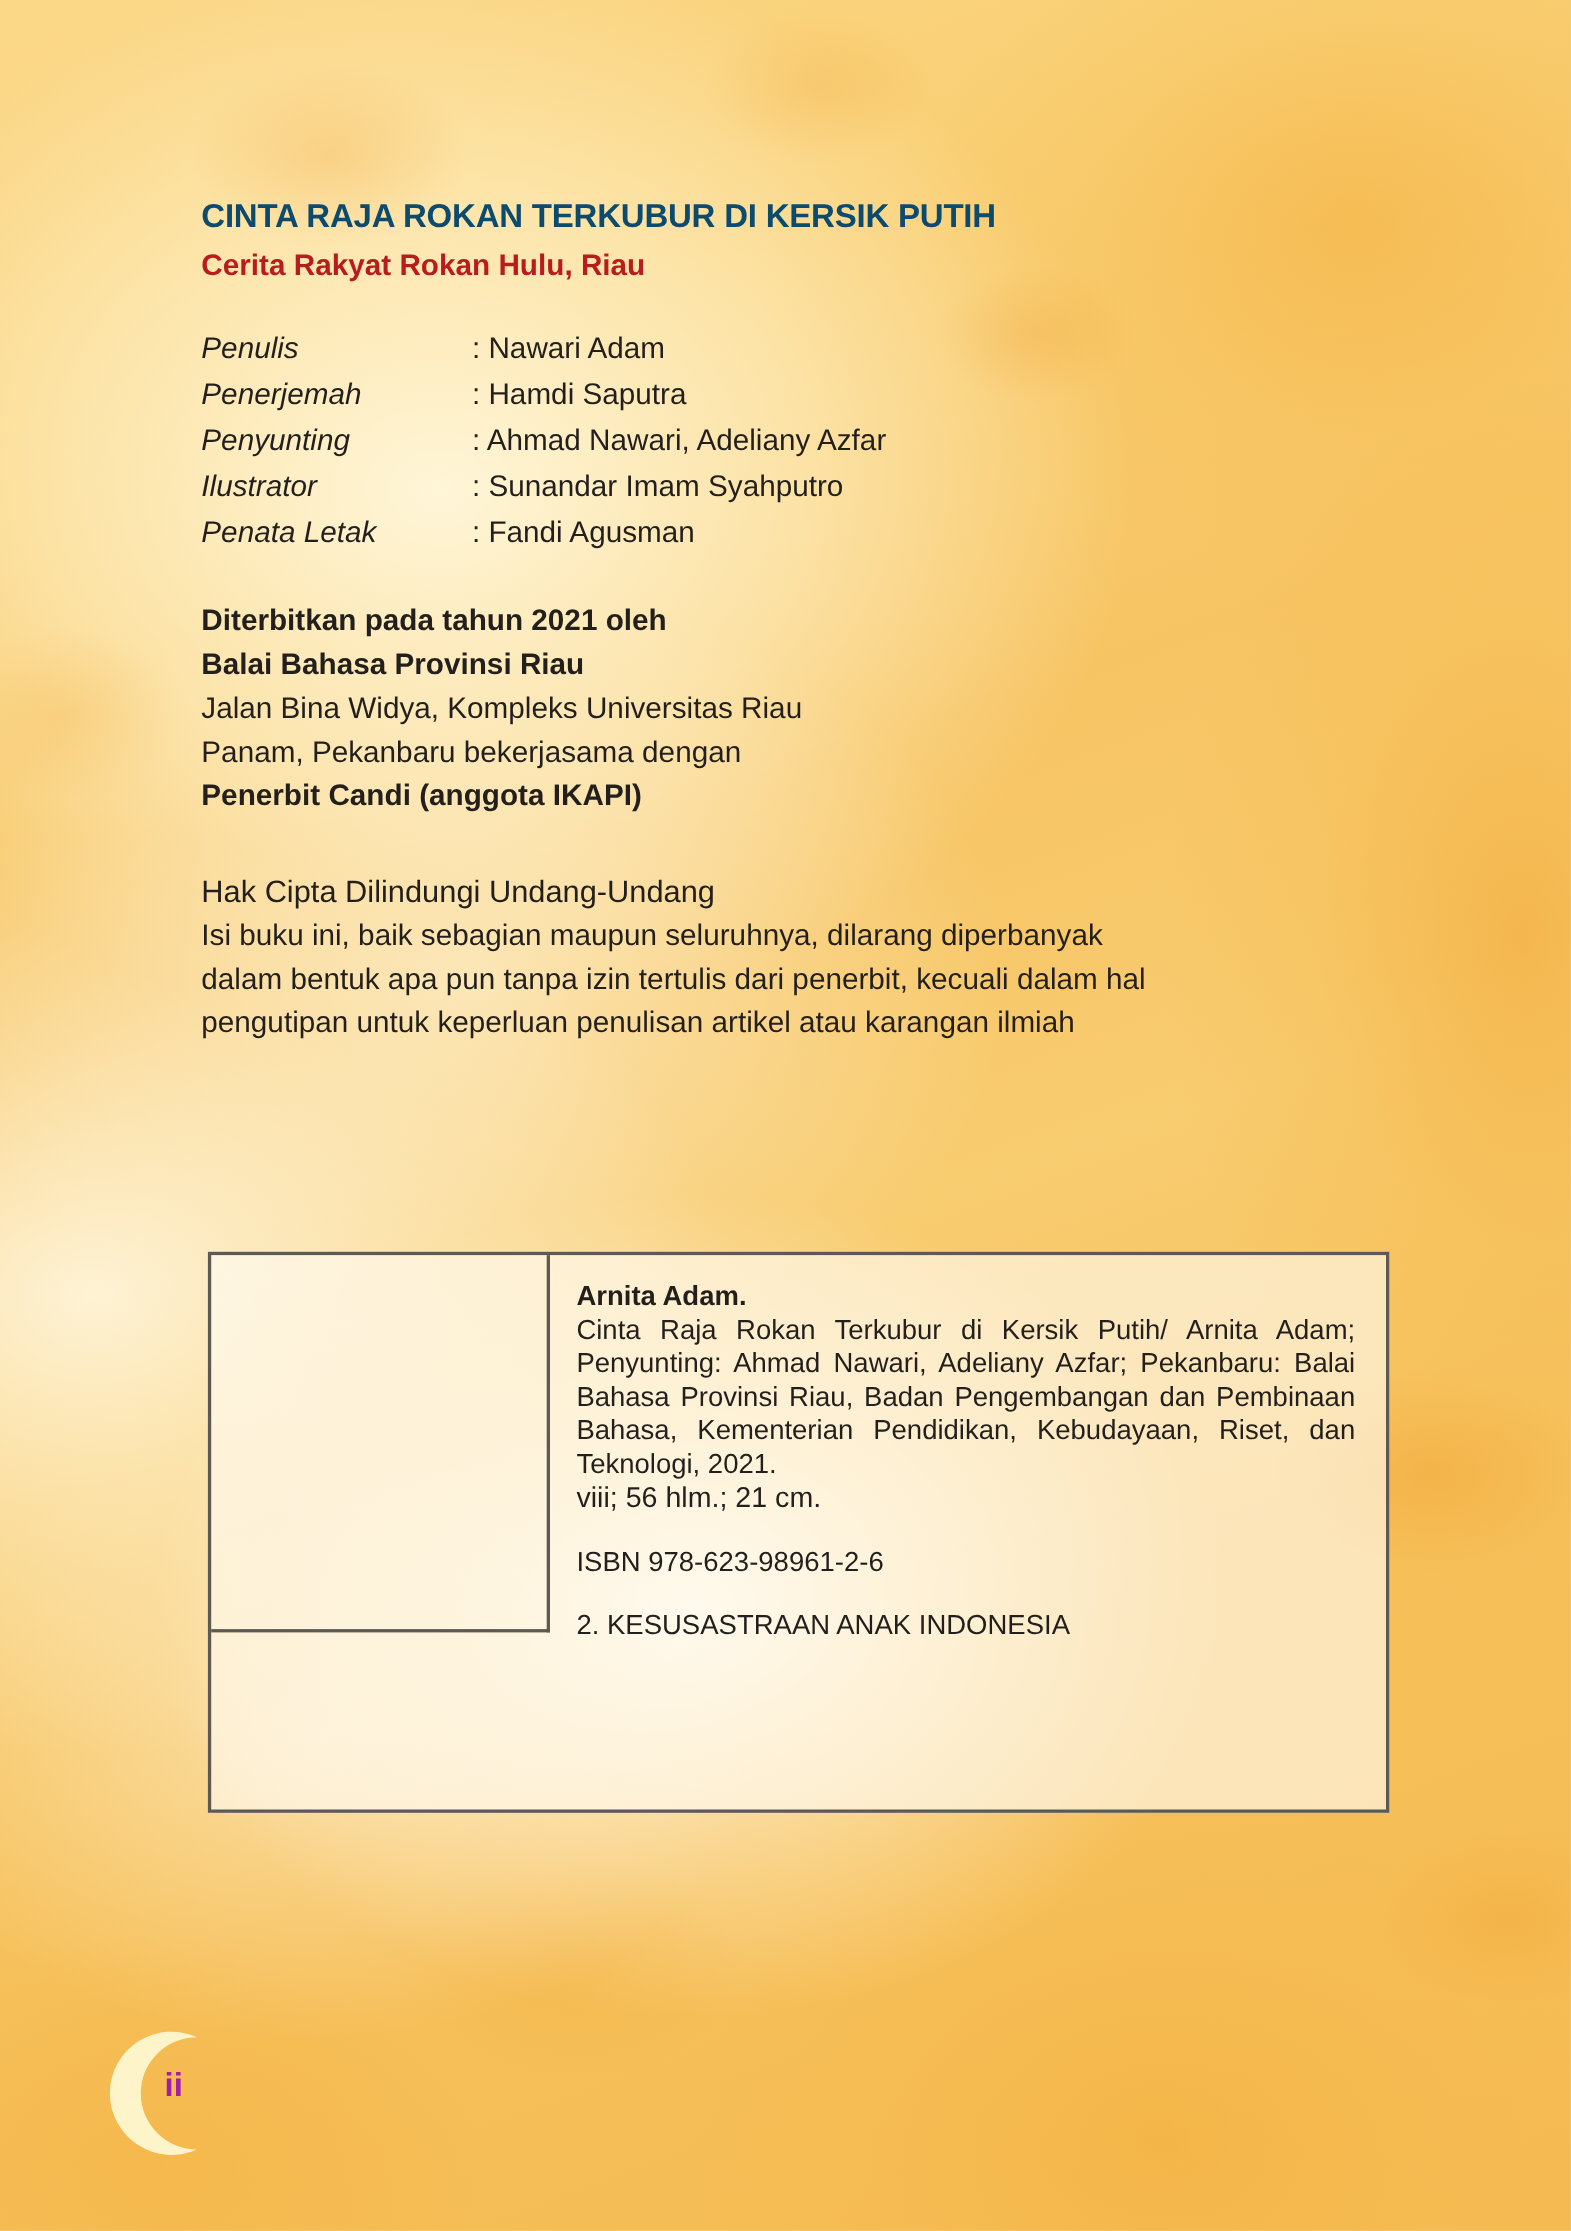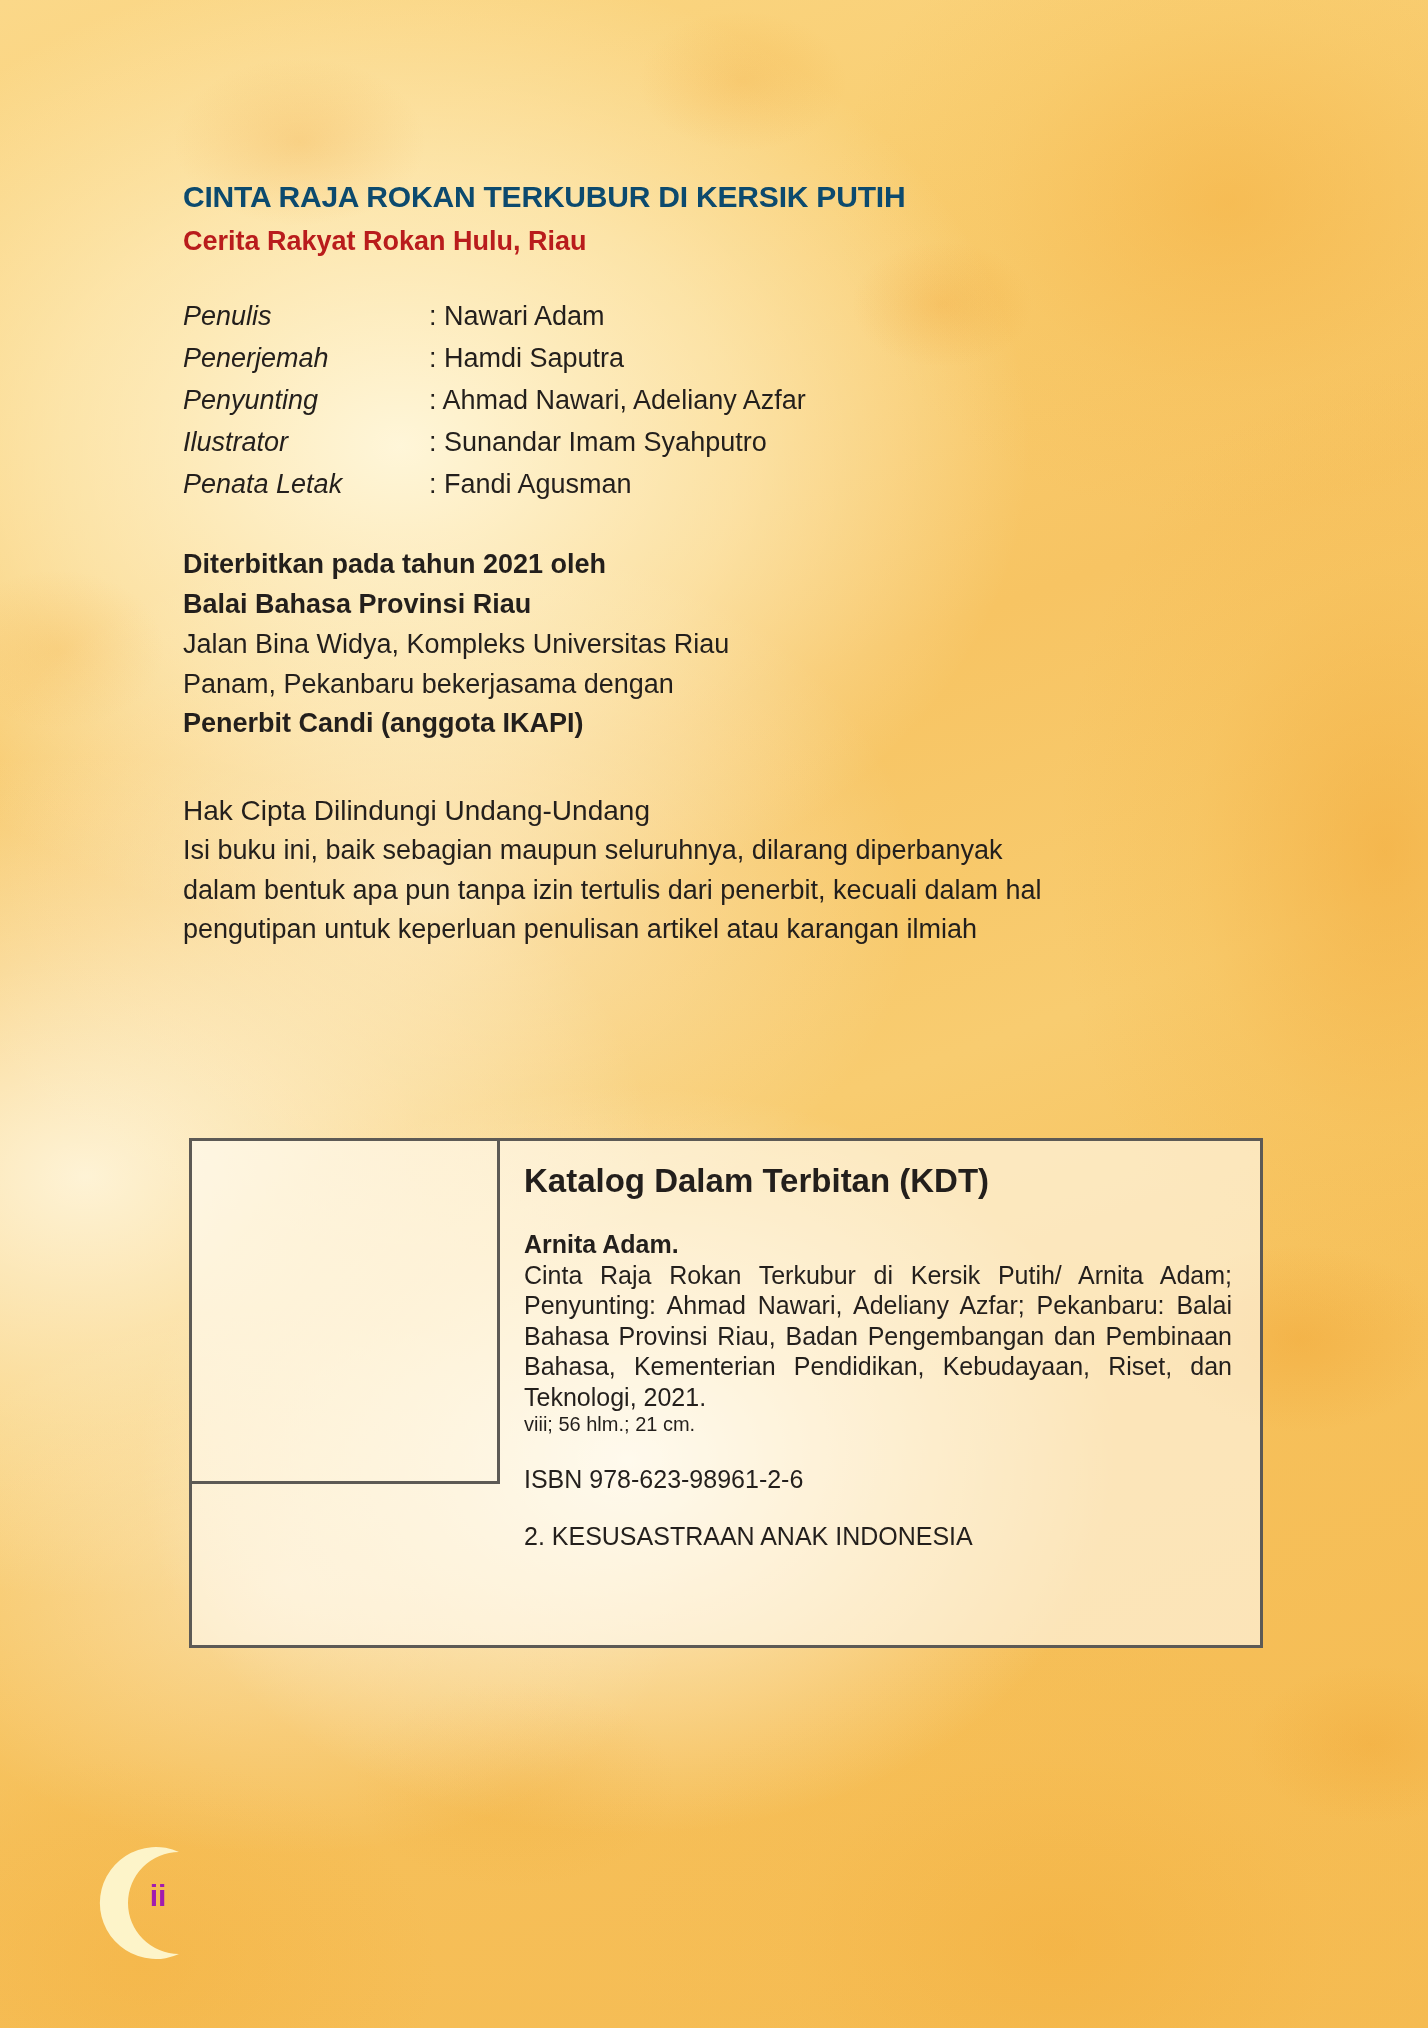--- a/index.html
+++ b/index.html
@@ -178,21 +178,21 @@
     line-height: 1.22;
   }
   .kdt-desc {
     font-size: 25px;
     line-height: 1.22;
     text-align: justify;
     text-align-last: left;
     margin: 0;
   }
   .kdt-extent {
-    font-size: 20px;
+    font-size: 26px;
     line-height: 1.22;
   }
   .kdt-isbn {
     font-size: 25px;
     line-height: 1.22;
     margin-top: 27px;
   }
   .kdt-subjects {
     margin-top: 27px;
   }
@@ -287,21 +287,20 @@
       <div class="copy-body">pengutipan untuk keperluan penulisan artikel atau karangan ilmiah</div>
     </div>
 
   </div>
 
   <div class="kdt-box">
     <div class="kdt-left">
       <div class="kdt-left-box"></div>
     </div>
     <div class="kdt-right">
-      <div class="kdt-title">Katalog Dalam Terbitan (KDT)</div>
       <div class="kdt-author">Arnita Adam.</div>
       <p class="kdt-desc">Cinta Raja Rokan Terkubur di Kersik Putih/ Arnita Adam; Penyunting: Ahmad Nawari, Adeliany Azfar; Pekanbaru: Balai Bahasa Provinsi Riau, Badan Pengembangan dan Pembinaan Bahasa, Kementerian Pendidikan, Kebudayaan, Riset, dan Teknologi, 2021.</p>
       <div class="kdt-extent">viii; 56 hlm.; 21 cm.</div>
       <div class="kdt-isbn">ISBN 978-623-98961-2-6</div>
       <div class="kdt-subjects">
         <div class="kdt-subject">2. KESUSASTRAAN ANAK INDONESIA</div>
       </div>
     </div>
   </div>
 

